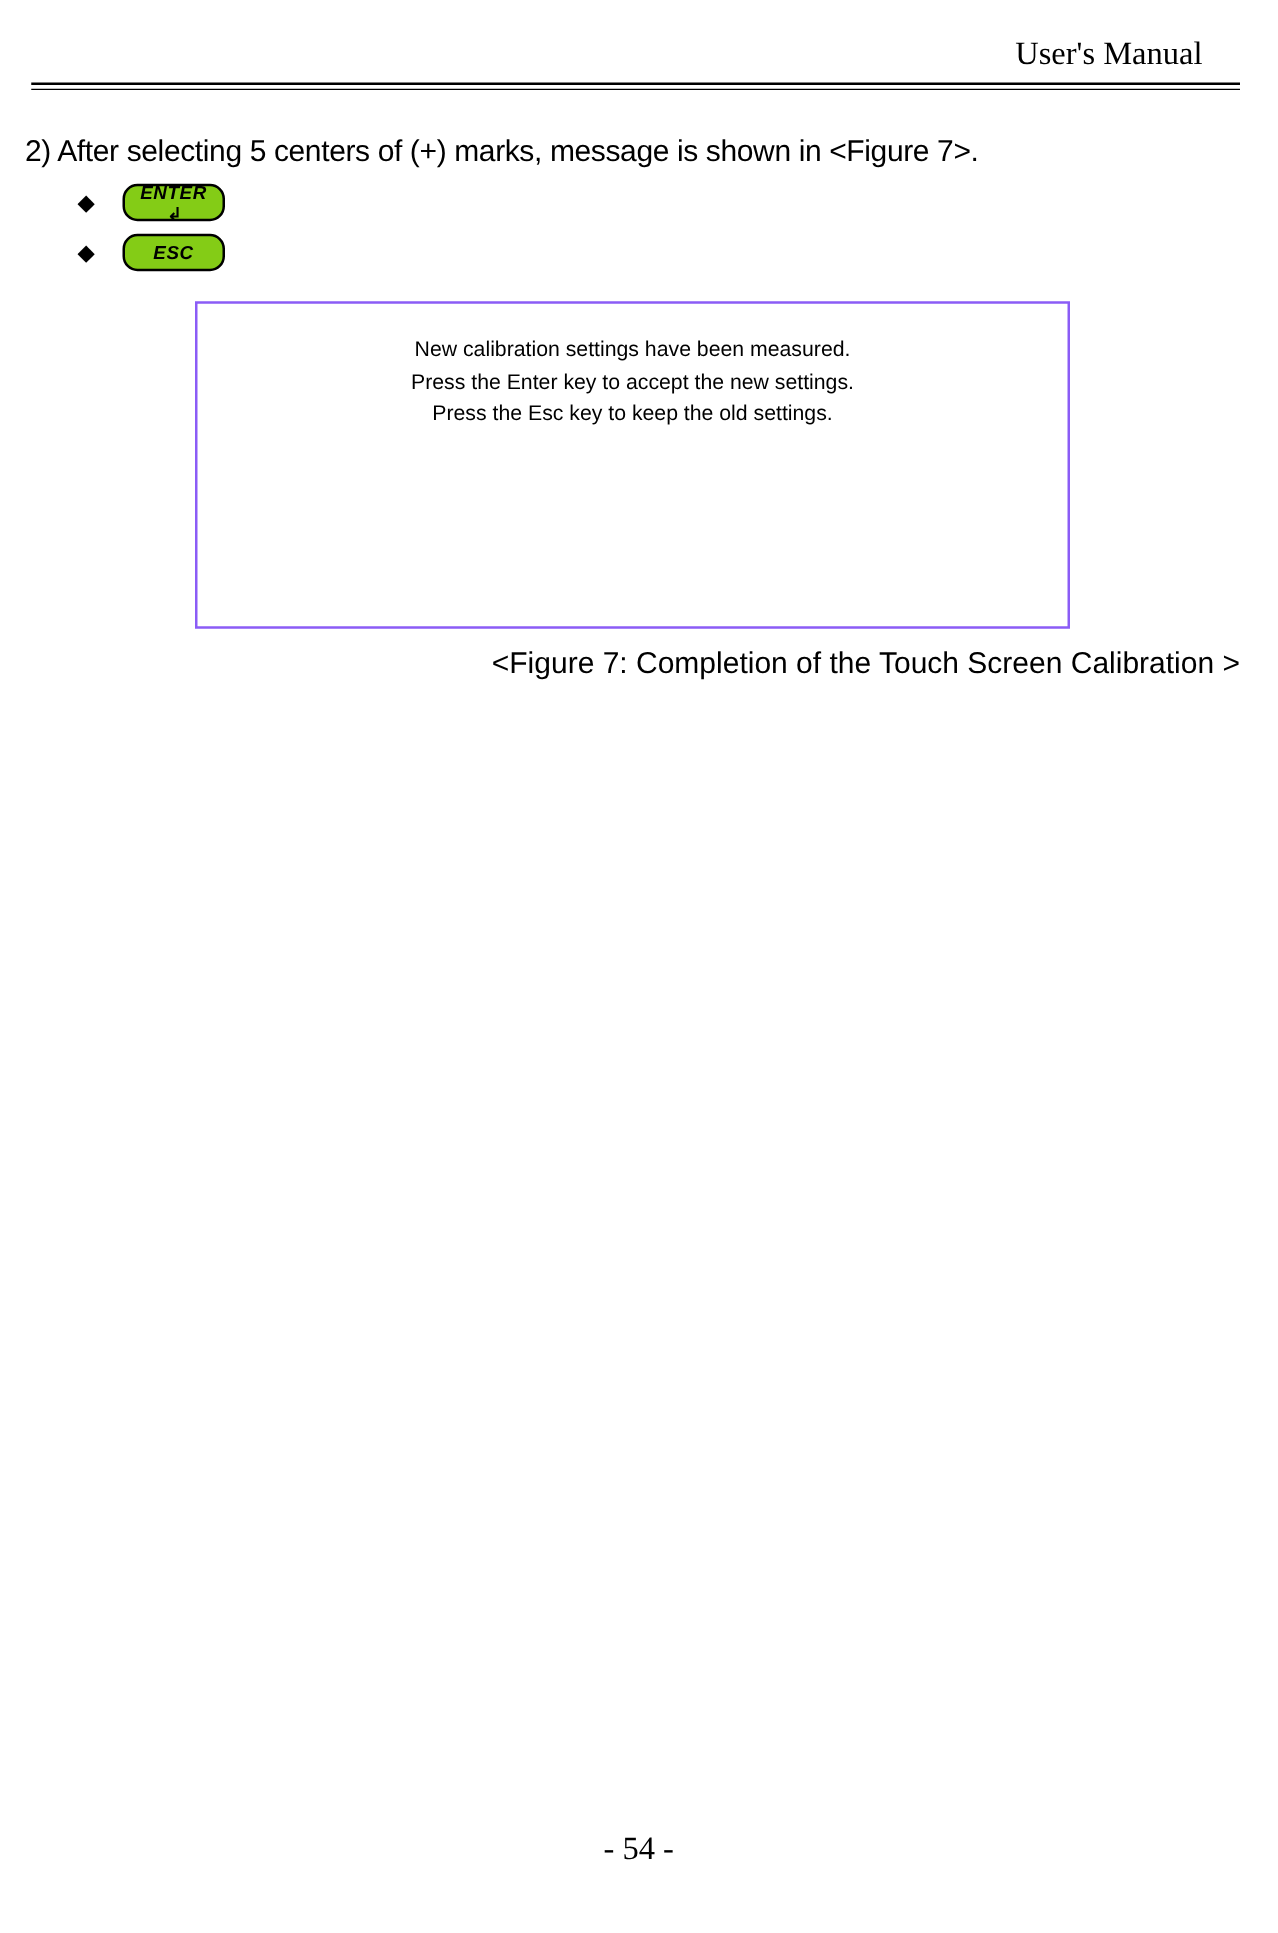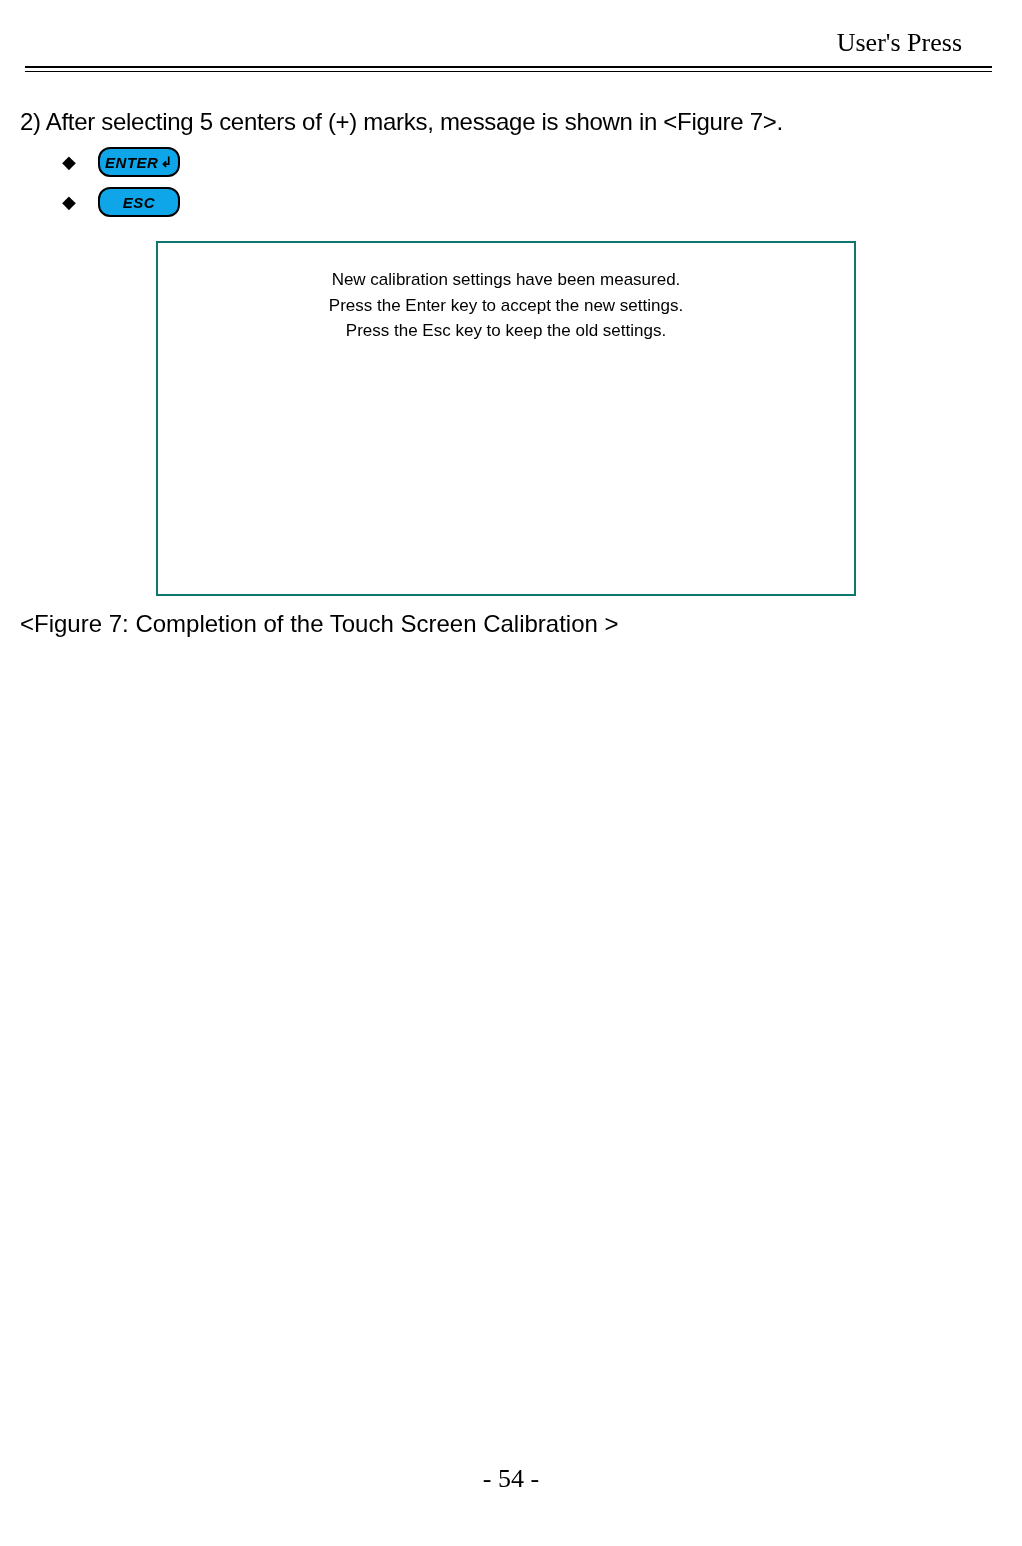--- a/index.html
+++ b/index.html
@@ -47,70 +47,71 @@
     .bullet {
       font-size: 18px;
       margin-right: 22px;
     }
     .key-btn {
       display: inline-flex;
       align-items: center;
       justify-content: center;
       border: 2px solid #000;
       border-radius: 12px;
-      background: #0ea5e9;
+      background: #84cc16;
       font-weight: bold;
       font-style: italic;
       font-size: 15px;
       letter-spacing: 0.5px;
       height: 30px;
       width: 82px;
       margin-right: 20px;
       font-family: Arial, sans-serif;
+      flex-direction: column;
     }
     .key-btn .enter-arrow {
       margin-left: 2px;
       font-style: normal;
       font-size: 14px;
     }
     .bullet-text {
       font-size: 24px;
     }
     .figure-box {
-      border: 2px solid #0f766e;
+      border: 2px solid #8b5cf6;
       width: 700px;
-      height: 355px;
+      height: 262px;
       margin: 24px auto 0 auto;
       padding-top: 24px;
     }
     .figure-inner {
       text-align: center;
       font-family: Arial, sans-serif;
       font-size: 17px;
       line-height: 1.5;
     }
     .figure-caption {
-      text-align: left;
+      text-align: right;
       font-size: 24px;
       margin-top: 14px;
     }
     .footer {
       position: absolute;
       bottom: 52px;
       width: 100%;
       text-align: center;
       font-family: 'Times New Roman', serif;
       font-size: 26px;
     }
   </style>
 </head>
 <body>
 
 <div class="header">
-  <span>User's Press</span>
+  <span>User's Manual</span>
 </div>
 <hr class="header-rule">
 <hr class="header-rule2">
 
 <div class="content">
   <div class="step-line">2) After selecting 5 centers of (+) marks, message is shown in &lt;Figure 7&gt;.</div>
 
   <div class="bullet-row">
     <span class="bullet">◆</span>
     <span class="key-btn">

